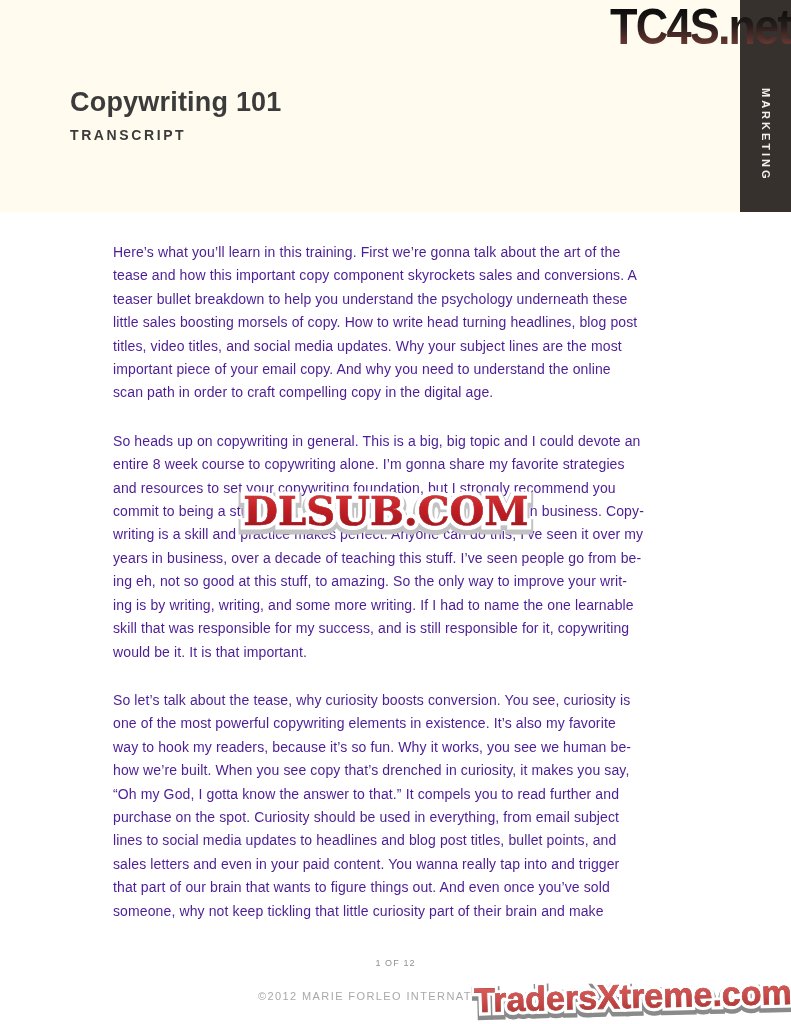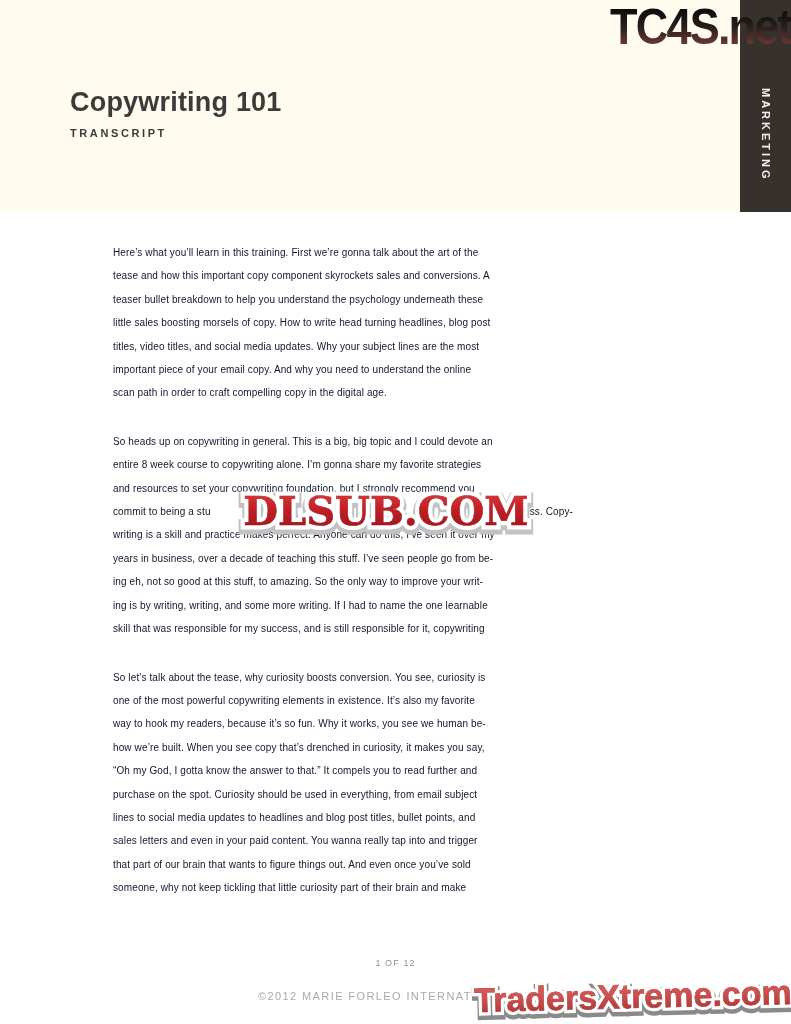--- a/index.html
+++ b/index.html
@@ -29,27 +29,27 @@
     position:absolute;top:2px;right:0;z-index:5;line-height:1;
     font-size:50px;font-weight:800;letter-spacing:-2px;
     background:linear-gradient(180deg,#0e0e0e 18%,#261d1b 48%,#5c332e 78%,#7b4a42 100%);
     -webkit-background-clip:text;background-clip:text;color:transparent;
     transform:scaleX(.9);transform-origin:right top;
   }
 
   
   .title-block{position:absolute;left:70px;top:88px;z-index:3;}
   .doc-title{margin:0;font-size:27px;font-weight:700;color:#3B3B3B;letter-spacing:.2px;line-height:1.1;}
-  .doc-subtitle{margin-top:9px;font-size:11px;font-weight:700;color:#3B3B3B;letter-spacing:2.6px;}
+  .doc-subtitle{margin-top:9px;font-size:14px;font-weight:700;color:#3B3B3B;letter-spacing:2.6px;}
 
   
   .content{position:absolute;left:113px;top:241px;width:566px;}
   .para{margin:0 0 25px 0;}
   .line{
-    font-size:10px;line-height:23.4px;color:#0f172a;letter-spacing:.12px;
+    font-size:14px;line-height:23.4px;color:#4c1d95;letter-spacing:.12px;
     white-space:nowrap;
   }
   .gap{display:inline-block;height:1px;}
 
   
   .page-num{
     position:absolute;top:958px;left:0;width:791px;text-align:center;
     font-size:9px;letter-spacing:1.1px;color:#8F8F8F;
   }
   .copyright{
@@ -94,20 +94,21 @@
       <div class="para">
         <div class="line">So heads up on copywriting in general. This is a big, big topic and I could devote an</div>
         <div class="line">entire 8 week course to copywriting alone. I’m gonna share my favorite strategies</div>
         <div class="line">and resources to set your copywriting foundation, but I strongly recommend you</div>
         <div class="line"><span>commit to being a stu</span><span class="gap" style="width: 278px;"></span><span>in business. Copy-</span></div>
         <div class="line">writing is a skill and practice makes perfect. Anyone can do this, I’ve seen it over my</div>
         <div class="line">years in business, over a decade of teaching this stuff. I’ve seen people go from be-</div>
         <div class="line">ing eh, not so good at this stuff, to amazing. So the only way to improve your writ-</div>
         <div class="line">ing is by writing, writing, and some more writing. If I had to name the one learnable</div>
         <div class="line">skill that was responsible for my success, and is still responsible for it, copywriting</div>
+        <div class="line">would be it. It is that important.</div>
       </div>
       <div class="para">
         <div class="line">So let’s talk about the tease, why curiosity boosts conversion. You see, curiosity is</div>
         <div class="line">one of the most powerful copywriting elements in existence. It’s also my favorite</div>
         <div class="line">way to hook my readers, because it’s so fun. Why it works, you see we human be-</div>
         <div class="line">how we’re built. When you see copy that’s drenched in curiosity, it makes you say,</div>
         <div class="line">“Oh my God, I gotta know the answer to that.” It compels you to read further and</div>
         <div class="line">purchase on the spot. Curiosity should be used in everything, from email subject</div>
         <div class="line">lines to social media updates to headlines and blog post titles, bullet points, and</div>
         <div class="line">sales letters and even in your paid content. You wanna really tap into and trigger</div>

